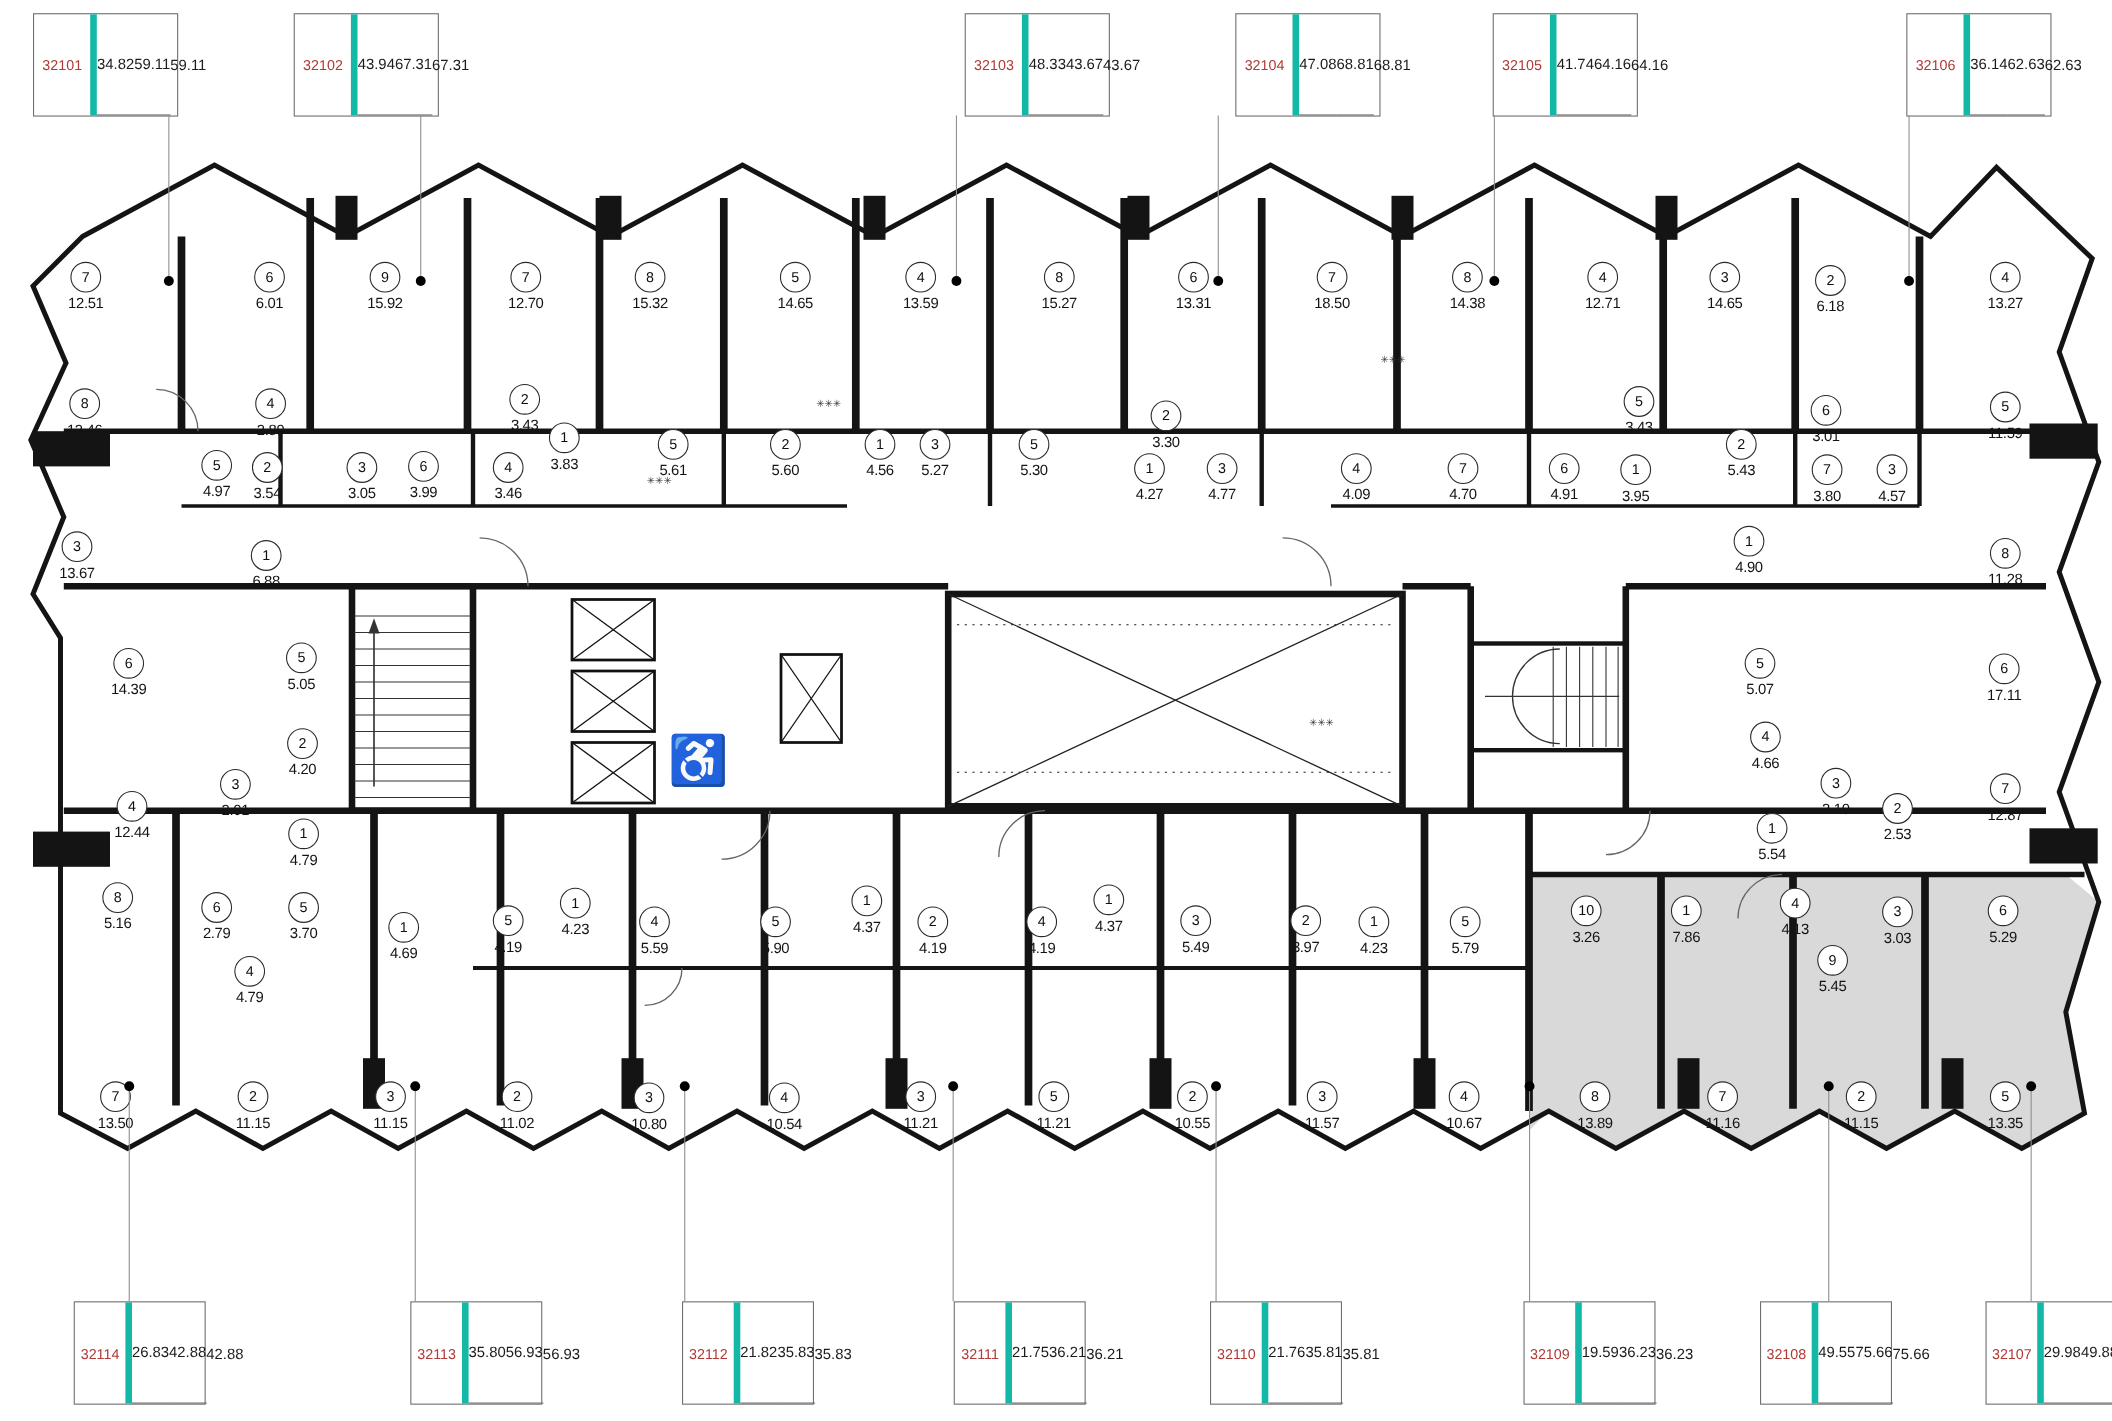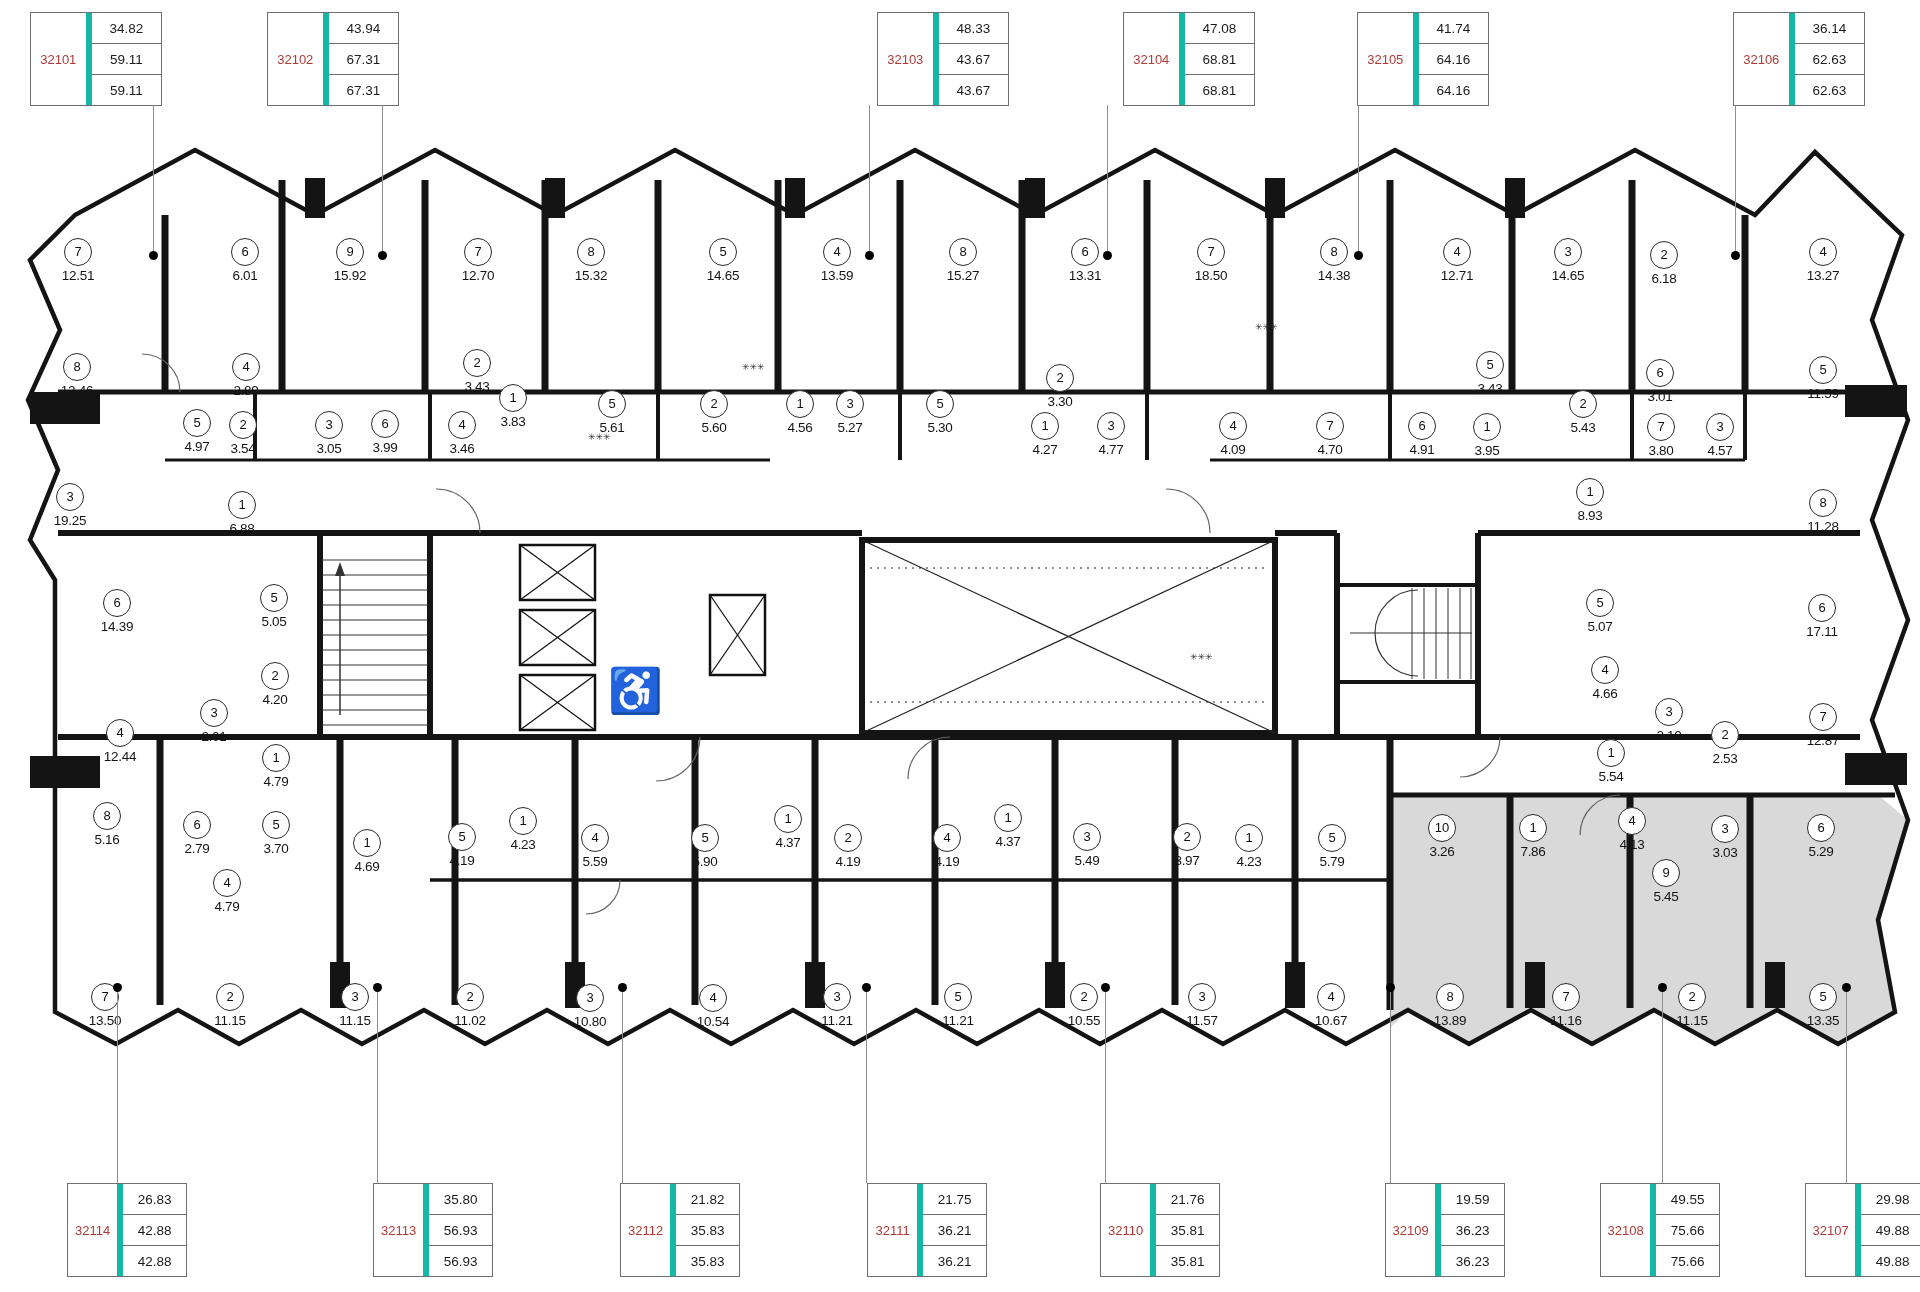--- a/index.html
+++ b/index.html
@@ -11,21 +11,21 @@
   .room{position:absolute;width:28px;text-align:center;}
   .rc{width:26px;height:26px;border:1.4px solid #2b2b2b;border-radius:50%;background:#fff;
       font-size:13px;line-height:26px;color:#111;margin:0 auto;}
   .ra{position:relative;left:-16px;width:60px;margin-top:2px;font-size:13.5px;color:#141414;
       letter-spacing:-0.3px;white-space:nowrap;}
   
   .unit{position:absolute;display:flex;border:1px solid #6f6f6f;background:#fff;height:92px;}
   .unit-top{width:130px;} .unit-bot{width:118px;}
   .unit-id{width:44%;display:flex;align-items:center;justify-content:center;
            border-right:6px solid #14b8a6;color:var(--red);font-size:13px;}
-  .unit-vals{width:56%;display:flex;flex-direction:column;}
+  .unit-vals{width:56%;display:flex;flex-direction:row;}
   .uv{flex:1;display:flex;align-items:center;justify-content:center;font-size:13.5px;color:#1c1c1c;
       border-bottom:1px solid #6f6f6f;}
   .uv:last-child{border-bottom:none;}
   .leader{position:absolute;width:1px;background:var(--line);}
   .ldot{position:absolute;width:9px;height:9px;border-radius:50%;background:#000;}
 </style>
 </head>
 <body>
 
 <div id="stage">
@@ -364,25 +364,25 @@
     <div class="room" style="left: 1809px; top: 356px;">
     <div class="rc">5</div>
     <div class="ra">11.59</div>
   </div>
     <div class="room" style="left: 1809px; top: 489px;">
     <div class="rc">8</div>
     <div class="ra">11.28</div>
   </div>
     <div class="room" style="left: 1576px; top: 478px;">
     <div class="rc">1</div>
-    <div class="ra">8.93</div>
+    <div class="ra">4.90</div>
   </div>
     <div class="room" style="left: 56px; top: 483px;">
     <div class="rc">3</div>
-    <div class="ra">19.25</div>
+    <div class="ra">13.67</div>
   </div>
     <div class="room" style="left: 228px; top: 491px;">
     <div class="rc">1</div>
     <div class="ra">6.88</div>
   </div>
     <div class="room" style="left: 103px; top: 589px;">
     <div class="rc">6</div>
     <div class="ra">14.39</div>
   </div>
     <div class="room" style="left: 260px; top: 584px;">

